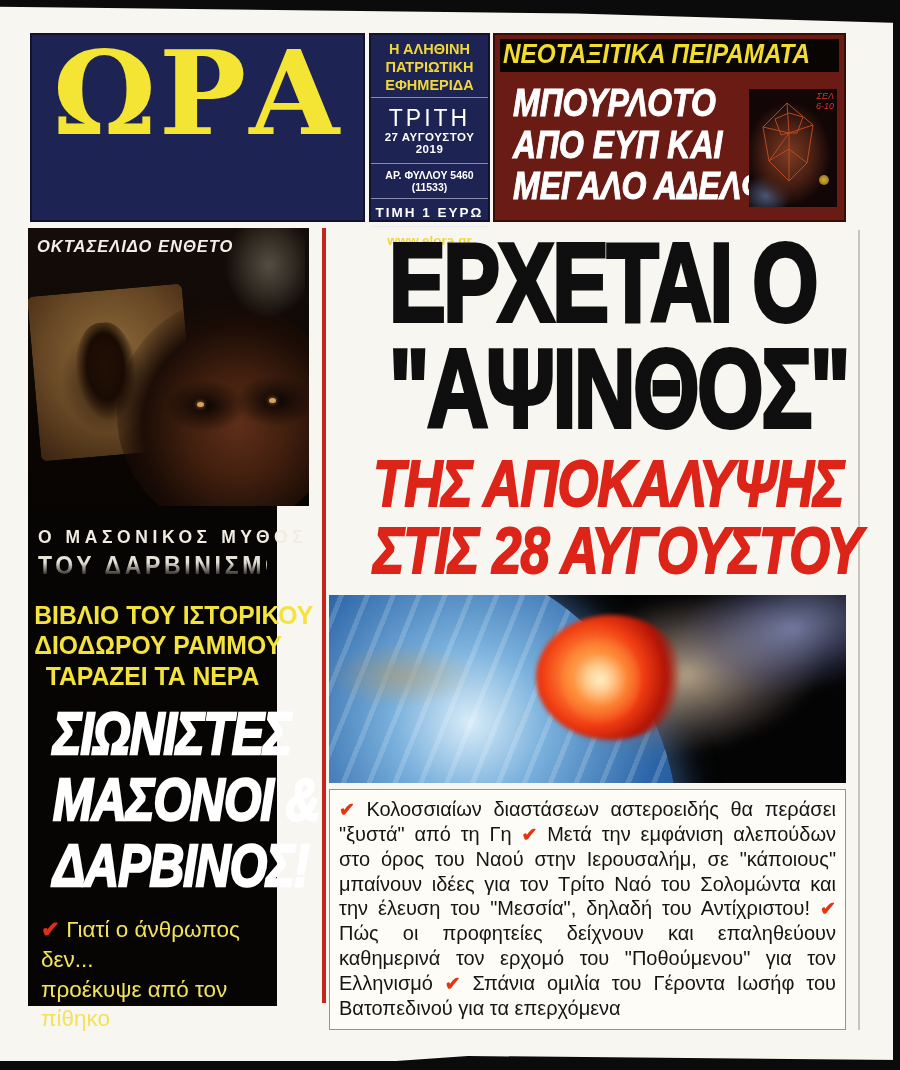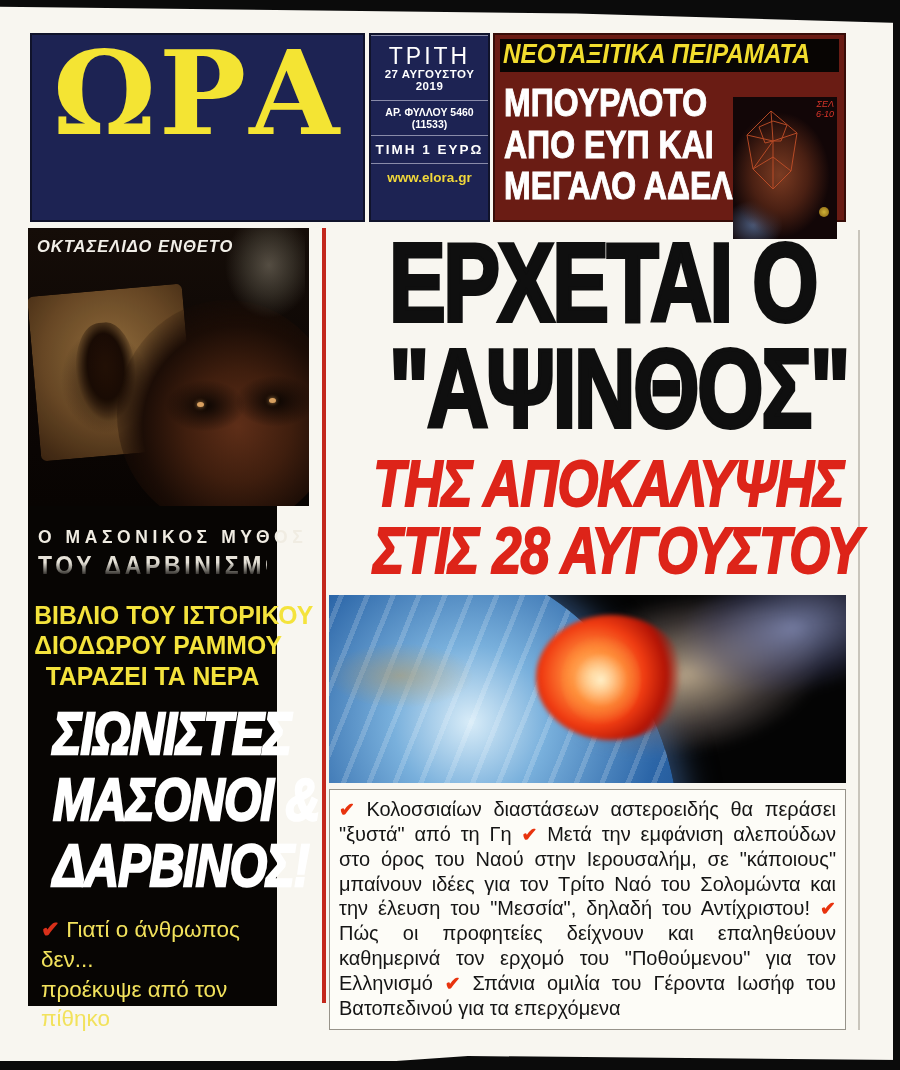--- a/index.html
+++ b/index.html
@@ -34,30 +34,30 @@
   .date { font-size:11.5px; font-weight:bold; letter-spacing:0.5px; padding-bottom:5px; }
   .issue { font-size:10.5px; font-weight:bold; padding:5px 1px; }
   .price { font-size:13.5px; font-weight:bold; letter-spacing:2px; padding:6px 1px; }
   .site { color:#f0d73a; font-weight:bold; font-size:13.5px; padding:6px 1px; }
 
   .maroon-box { position:absolute; left:493px; top:33px; width:353px; height:189px;
     background:#6a1c14; border:2px solid #380d08; box-sizing:border-box; z-index:5; }
   .kicker-strip { margin:4px 5px 0 5px; background:#080503; padding:2px 3px 4px 3px; }
   .kicker { color:#f2dd2e; font-style:italic; font-weight:bold; font-size:27px; line-height:1;
     transform:scaleX(0.9); transform-origin:left center; white-space:nowrap; }
-  .tr-headline { position:absolute; left:9px; top:47px; z-index:6; }
+  .tr-headline { position:absolute; left:18px; top:47px; z-index:6;font-style:italic; }
   .tr-line { color:#ffffff; font-weight:bold; font-size:39px; line-height:1.07;
     transform:scaleX(0.82); transform-origin:left center; white-space:nowrap;
     -webkit-text-stroke:1px #fff; }
-  .face-photo { position:absolute; right:7px; top:62px; width:88px; height:142px; z-index:7;
+  .face-photo { position:absolute; right:7px; top:54px; width:88px; height:118px; z-index:7;
     background:
       radial-gradient(ellipse 60% 55% at 45% 55%, #7a3b22 0%, #4a2013 45%, rgba(20,8,6,0) 80%),
       radial-gradient(ellipse 40% 25% at 20% 90%, #4a5a7a 0%, rgba(20,20,30,0) 70%),
       #120607;
-    overflow:hidden;padding-left:16px; }
+    overflow:hidden; }
   .face-mesh { position:absolute; left:0; top:0; }
   .page-ref { position:absolute; right:3px; top:3px; color:#d8352a; font-size:9px; line-height:1.1;
     font-style:italic; text-align:right; }
   .face-dot { position:absolute; right:8px; bottom:22px; width:10px; height:10px; border-radius:50%;
     background:radial-gradient(#f0d040, #9a7010); opacity:0.85; }
 
   
   .left-col { position:absolute; left:28px; top:228px; width:249px; height:778px;
     background:#070503; z-index:5; }
   .insert-photo { position:relative; width:281px; height:278px; overflow:hidden;
@@ -147,20 +147,25 @@
   <div class="scan-top"></div>
   <div class="scan-right"></div>
   <div class="scan-bottom"></div>
   <div class="fold-line"></div>
 
   <div class="logo-box">
     <div class="logo-main">ΩΡΑ</div>
   </div>
 
   <div class="info-box">
+    <div class="info-sec tagline">
+      <div>Η ΑΛΗΘΙΝΗ</div>
+      <div>ΠΑΤΡΙΩΤΙΚΗ</div>
+      <div>ΕΦΗΜΕΡΙΔΑ</div>
+    </div>
     <div class="info-sec sep">
       <div class="day">ΤΡΙΤΗ</div>
       <div class="date">27 ΑΥΓΟΥΣΤΟΥ 2019</div>
     </div>
     <div class="info-sec sep issue">ΑΡ. ΦΥΛΛΟΥ 5460 (11533)</div>
     <div class="info-sec sep price">ΤΙΜΗ 1 ΕΥΡΩ</div>
     <div class="info-sec sep site">www.elora.gr</div>
   </div>
 
   <div class="maroon-box">

